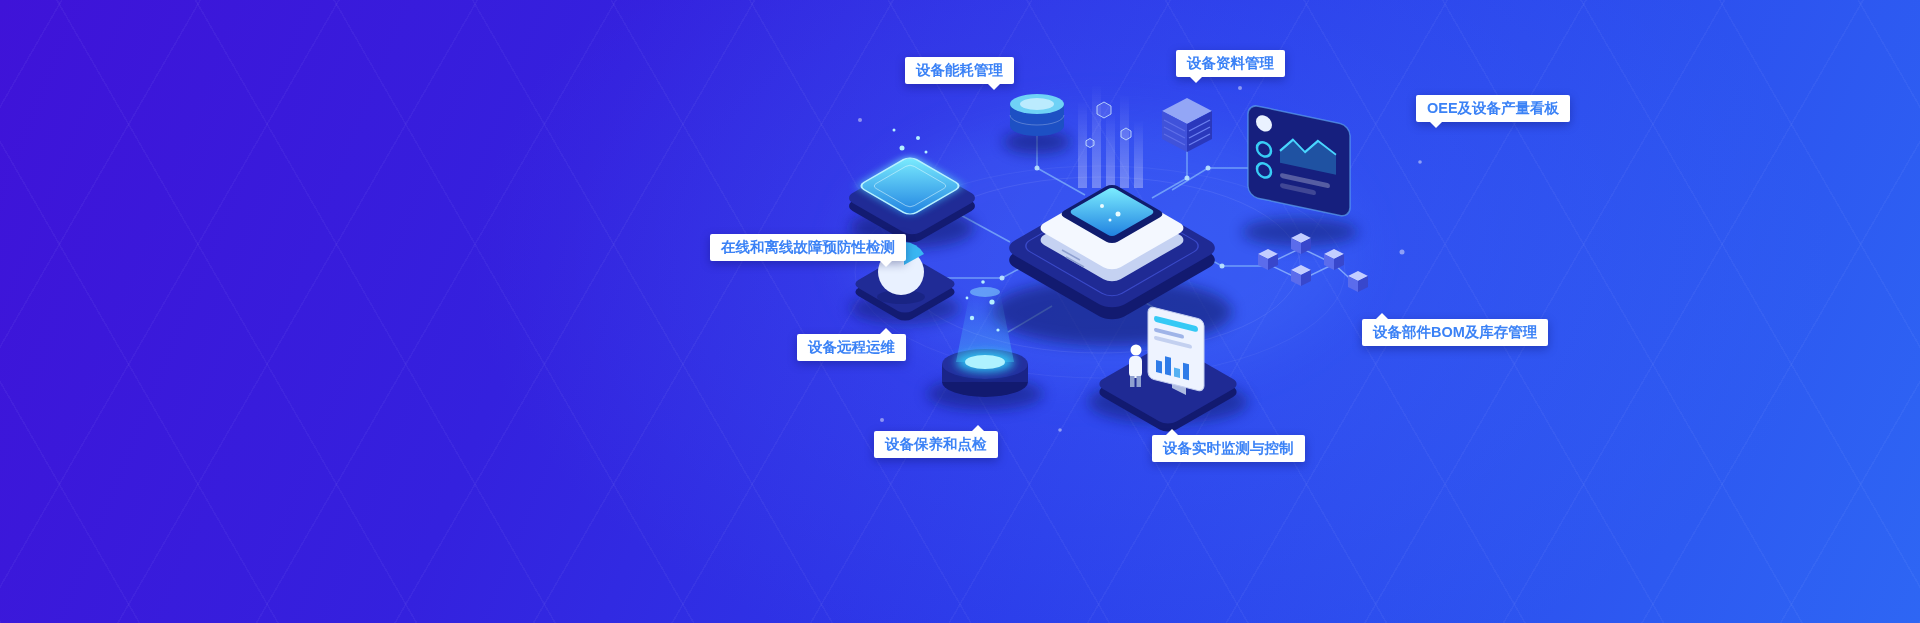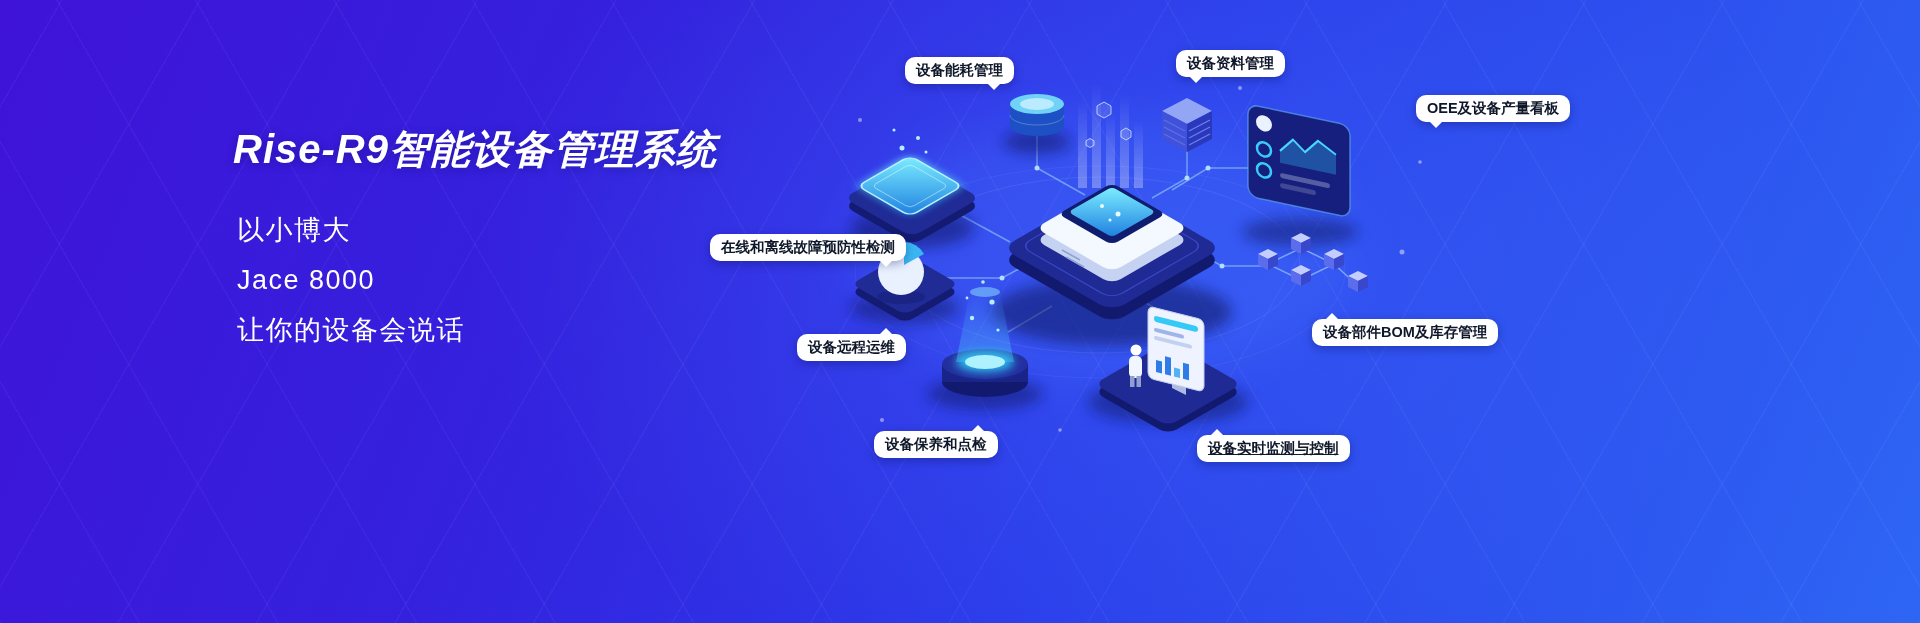--- a/index.html
+++ b/index.html
@@ -37,42 +37,42 @@
     font-size:27px;
     line-height:50px;
     font-weight:400;
     letter-spacing:1.5px;
     color:#ffffff;
   }
   .illustration{position:absolute;inset:0;pointer-events:none;}
   .callout{
     position:absolute;
     background:#ffffff;
-    color:#0f172a;
+    color:#3b82f6;
     font-size:14.5px;
     font-weight:700;
     padding:4px 11px;
-    border-radius:10px;
+    border-radius:2px;
     white-space:nowrap;
     box-shadow:0 3px 10px rgba(10,15,90,.35);
     z-index:5;
   }
   .callout::after{content:"";position:absolute;width:0;height:0;border:6px solid transparent;}
   .tbl::after{top:100%;left:14px;border-top-color:#ffffff;}
   .tbr::after{top:100%;right:14px;border-top-color:#ffffff;}
   .ttl::after{bottom:100%;left:14px;border-bottom-color:#ffffff;}
   .ttr::after{bottom:100%;right:14px;border-bottom-color:#ffffff;}
   .c-energy   {left:905px; top:57px;}
   .c-data     {left:1176px;top:50px;}
   .c-oee      {left:1416px;top:95px;text-align:right;}
   .c-detect   {left:710px; top:234px;}
   .c-remote   {left:797px; top:334px;}
   .c-maintain {left:874px; top:431px;}
-  .c-monitor  {left:1197px;top:435px;text-decoration:underline;}
-  .c-bom      {left:1312px;top:319px;}
+  .c-monitor  {left:1152px;top:435px;}
+  .c-bom      {left:1362px;top:319px;}
 </style>
 </head>
 <body>
 
 <div class="banner">
   <div class="grid-overlay"></div>
 
   <svg class="illustration" viewBox="0 0 1920 623">
     <defs>
       <linearGradient id="screenGrad" x1="0" y1="0" x2="1" y2="1">
@@ -291,28 +291,20 @@
     <g fill="#ffffff" opacity="0.45">
       <circle cx="860" cy="120" r="2"></circle>
         <circle cx="1240" cy="88" r="2"></circle>
         <circle cx="1402" cy="252" r="2.5"></circle>
       <circle cx="882" cy="420" r="2"></circle>
         <circle cx="1420" cy="162" r="1.8"></circle>
         <circle cx="1060" cy="430" r="1.8"></circle>
     </g>
   </svg>
 
-  <div class="hero-text">
-    <h1 class="hero-title">Rise-R9智能设备管理系统</h1>
-    <div class="hero-sub">
-      <p>以小博大</p>
-      <p>Jace 8000</p>
-      <p>让你的设备会说话</p>
-    </div>
-  </div>
 
   <div class="callout c-energy tbr">设备能耗管理</div>
   <div class="callout c-data tbl">设备资料管理</div>
   <div class="callout c-oee tbl">OEE及设备产量看板</div>
   <div class="callout c-detect tbr">在线和离线故障预防性检测</div>
   <div class="callout c-remote ttr">设备远程运维</div>
   <div class="callout c-maintain ttr">设备保养和点检</div>
   <div class="callout c-monitor ttl">设备实时监测与控制</div>
   <div class="callout c-bom ttl">设备部件BOM及库存管理</div>
 </div>

